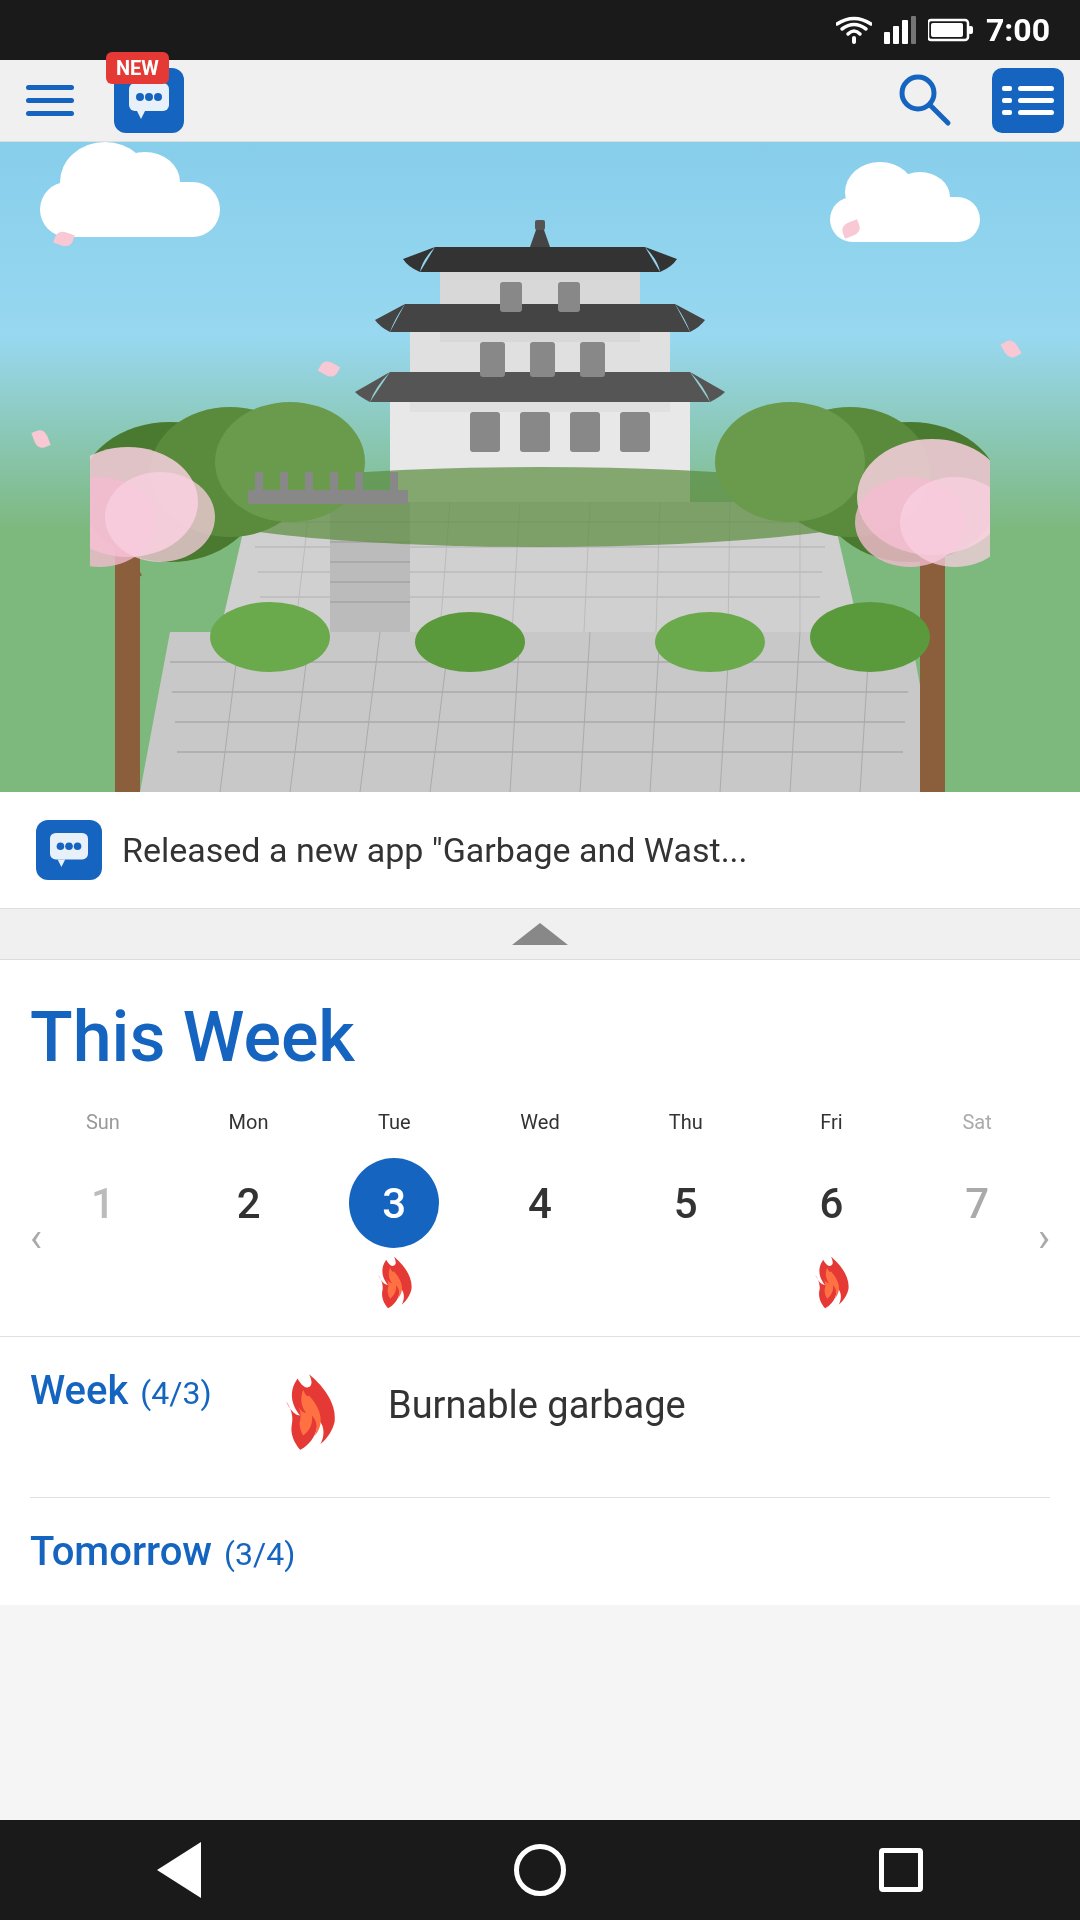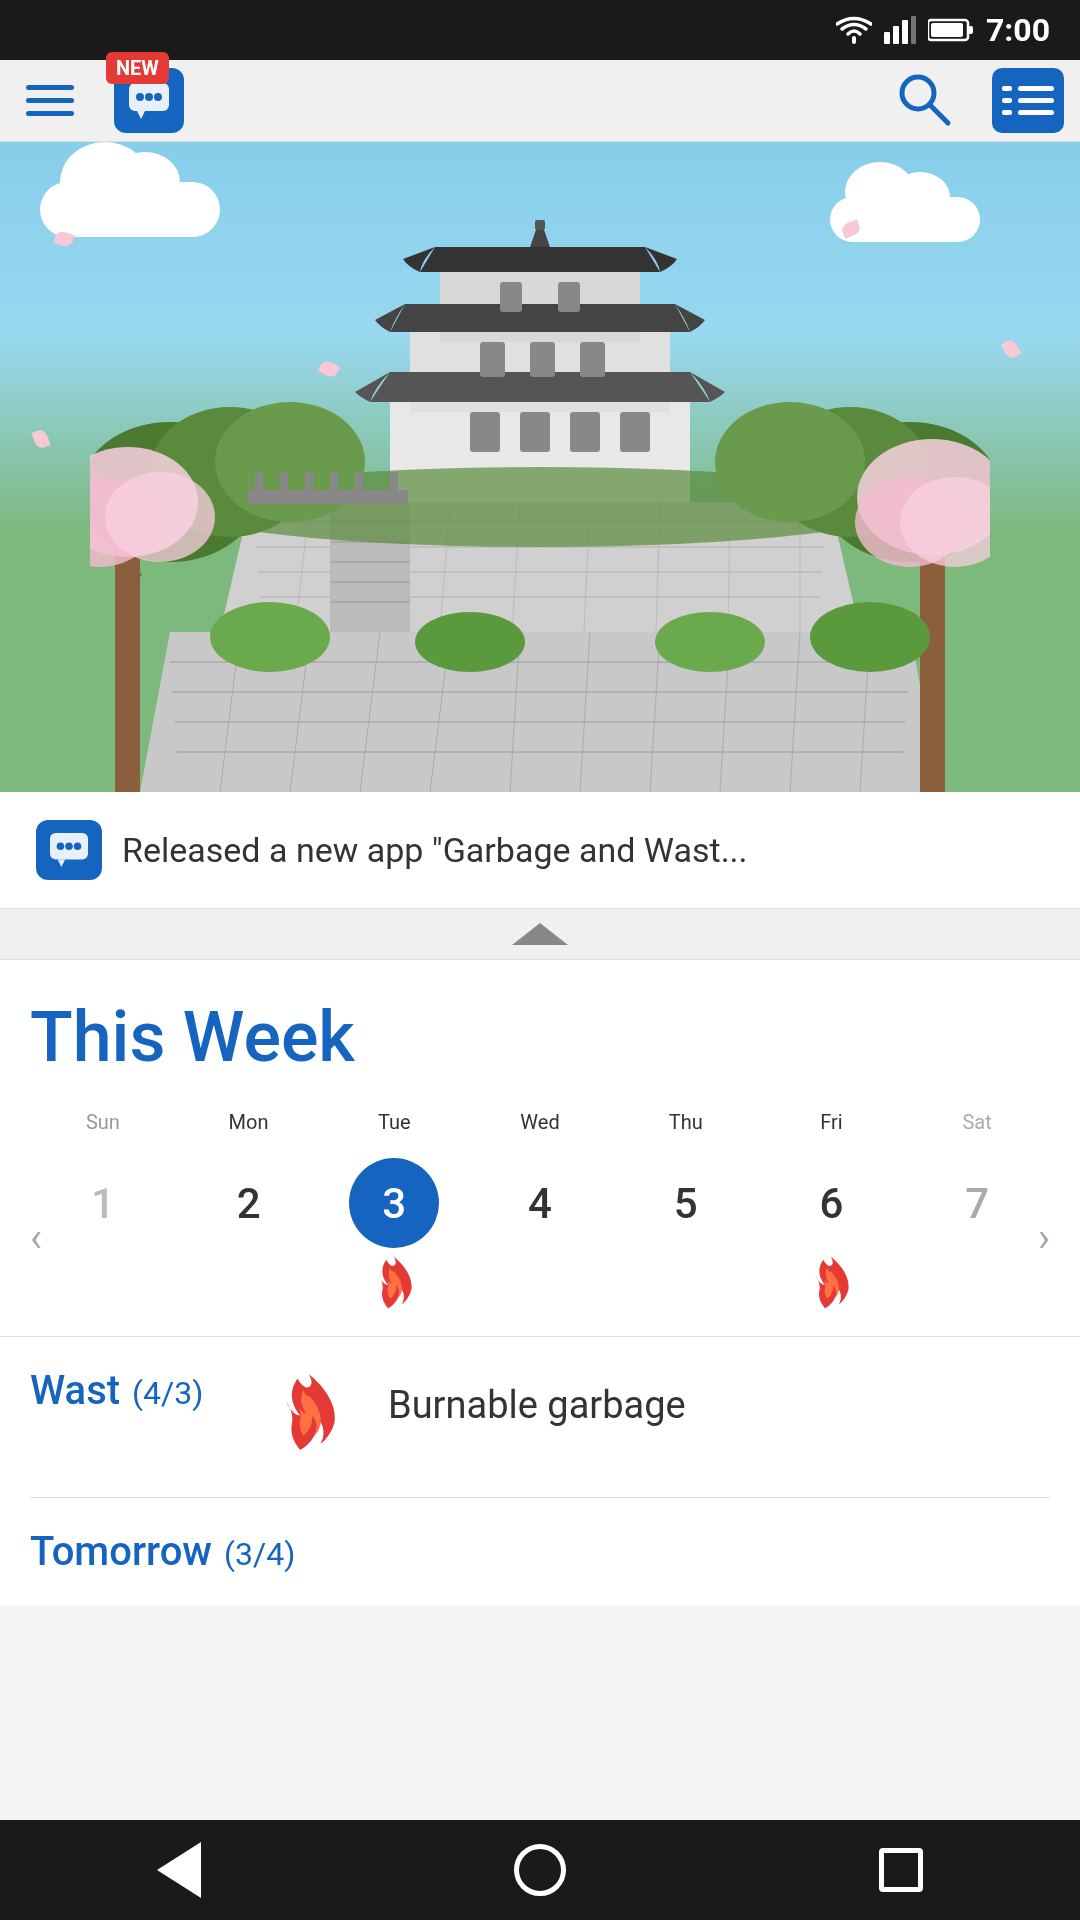--- a/index.html
+++ b/index.html
@@ -676,21 +676,21 @@
       </div>
     </div>
     <span class="nav-arrow nav-arrow-right">›</span>
   </div>
 </div>
 
 <div class="schedule-section">
 
   <div class="schedule-row">
     <div class="schedule-label-col">
-      <span class="schedule-label">Wast</span>
+      <span class="schedule-label">Week</span>
       <span class="schedule-date">(4/3)</span>
     </div>
     <div class="schedule-icon-col">
       <svg class="flame-svg-large" viewBox="0 0 60 70">
         <path d="M30 5 C30 5 50 20 48 38 C46 48 38 54 38 54 C38 54 44 44 36 36 C36 36 38 50 24 58 C24 58 16 50 18 40 C20 32 14 24 14 24 C14 24 18 34 24 34 C24 34 12 22 22 8 C22 8 26 16 30 14 C34 12 30 5 30 5Z" fill="#e53935"></path>
         <path d="M30 20 C30 20 40 30 38 40 C37 45 34 48 34 48 C34 48 38 40 32 34 C32 34 34 42 26 48 C26 48 22 42 24 36 C25 32 22 26 22 26 C22 26 24 32 28 32 C28 32 22 26 26 16 C26 16 28 22 30 20Z" fill="#ff7043"></path>
       </svg>
     </div>
     <div class="schedule-content-col">
       <span class="schedule-item-text">Burnable garbage</span>

